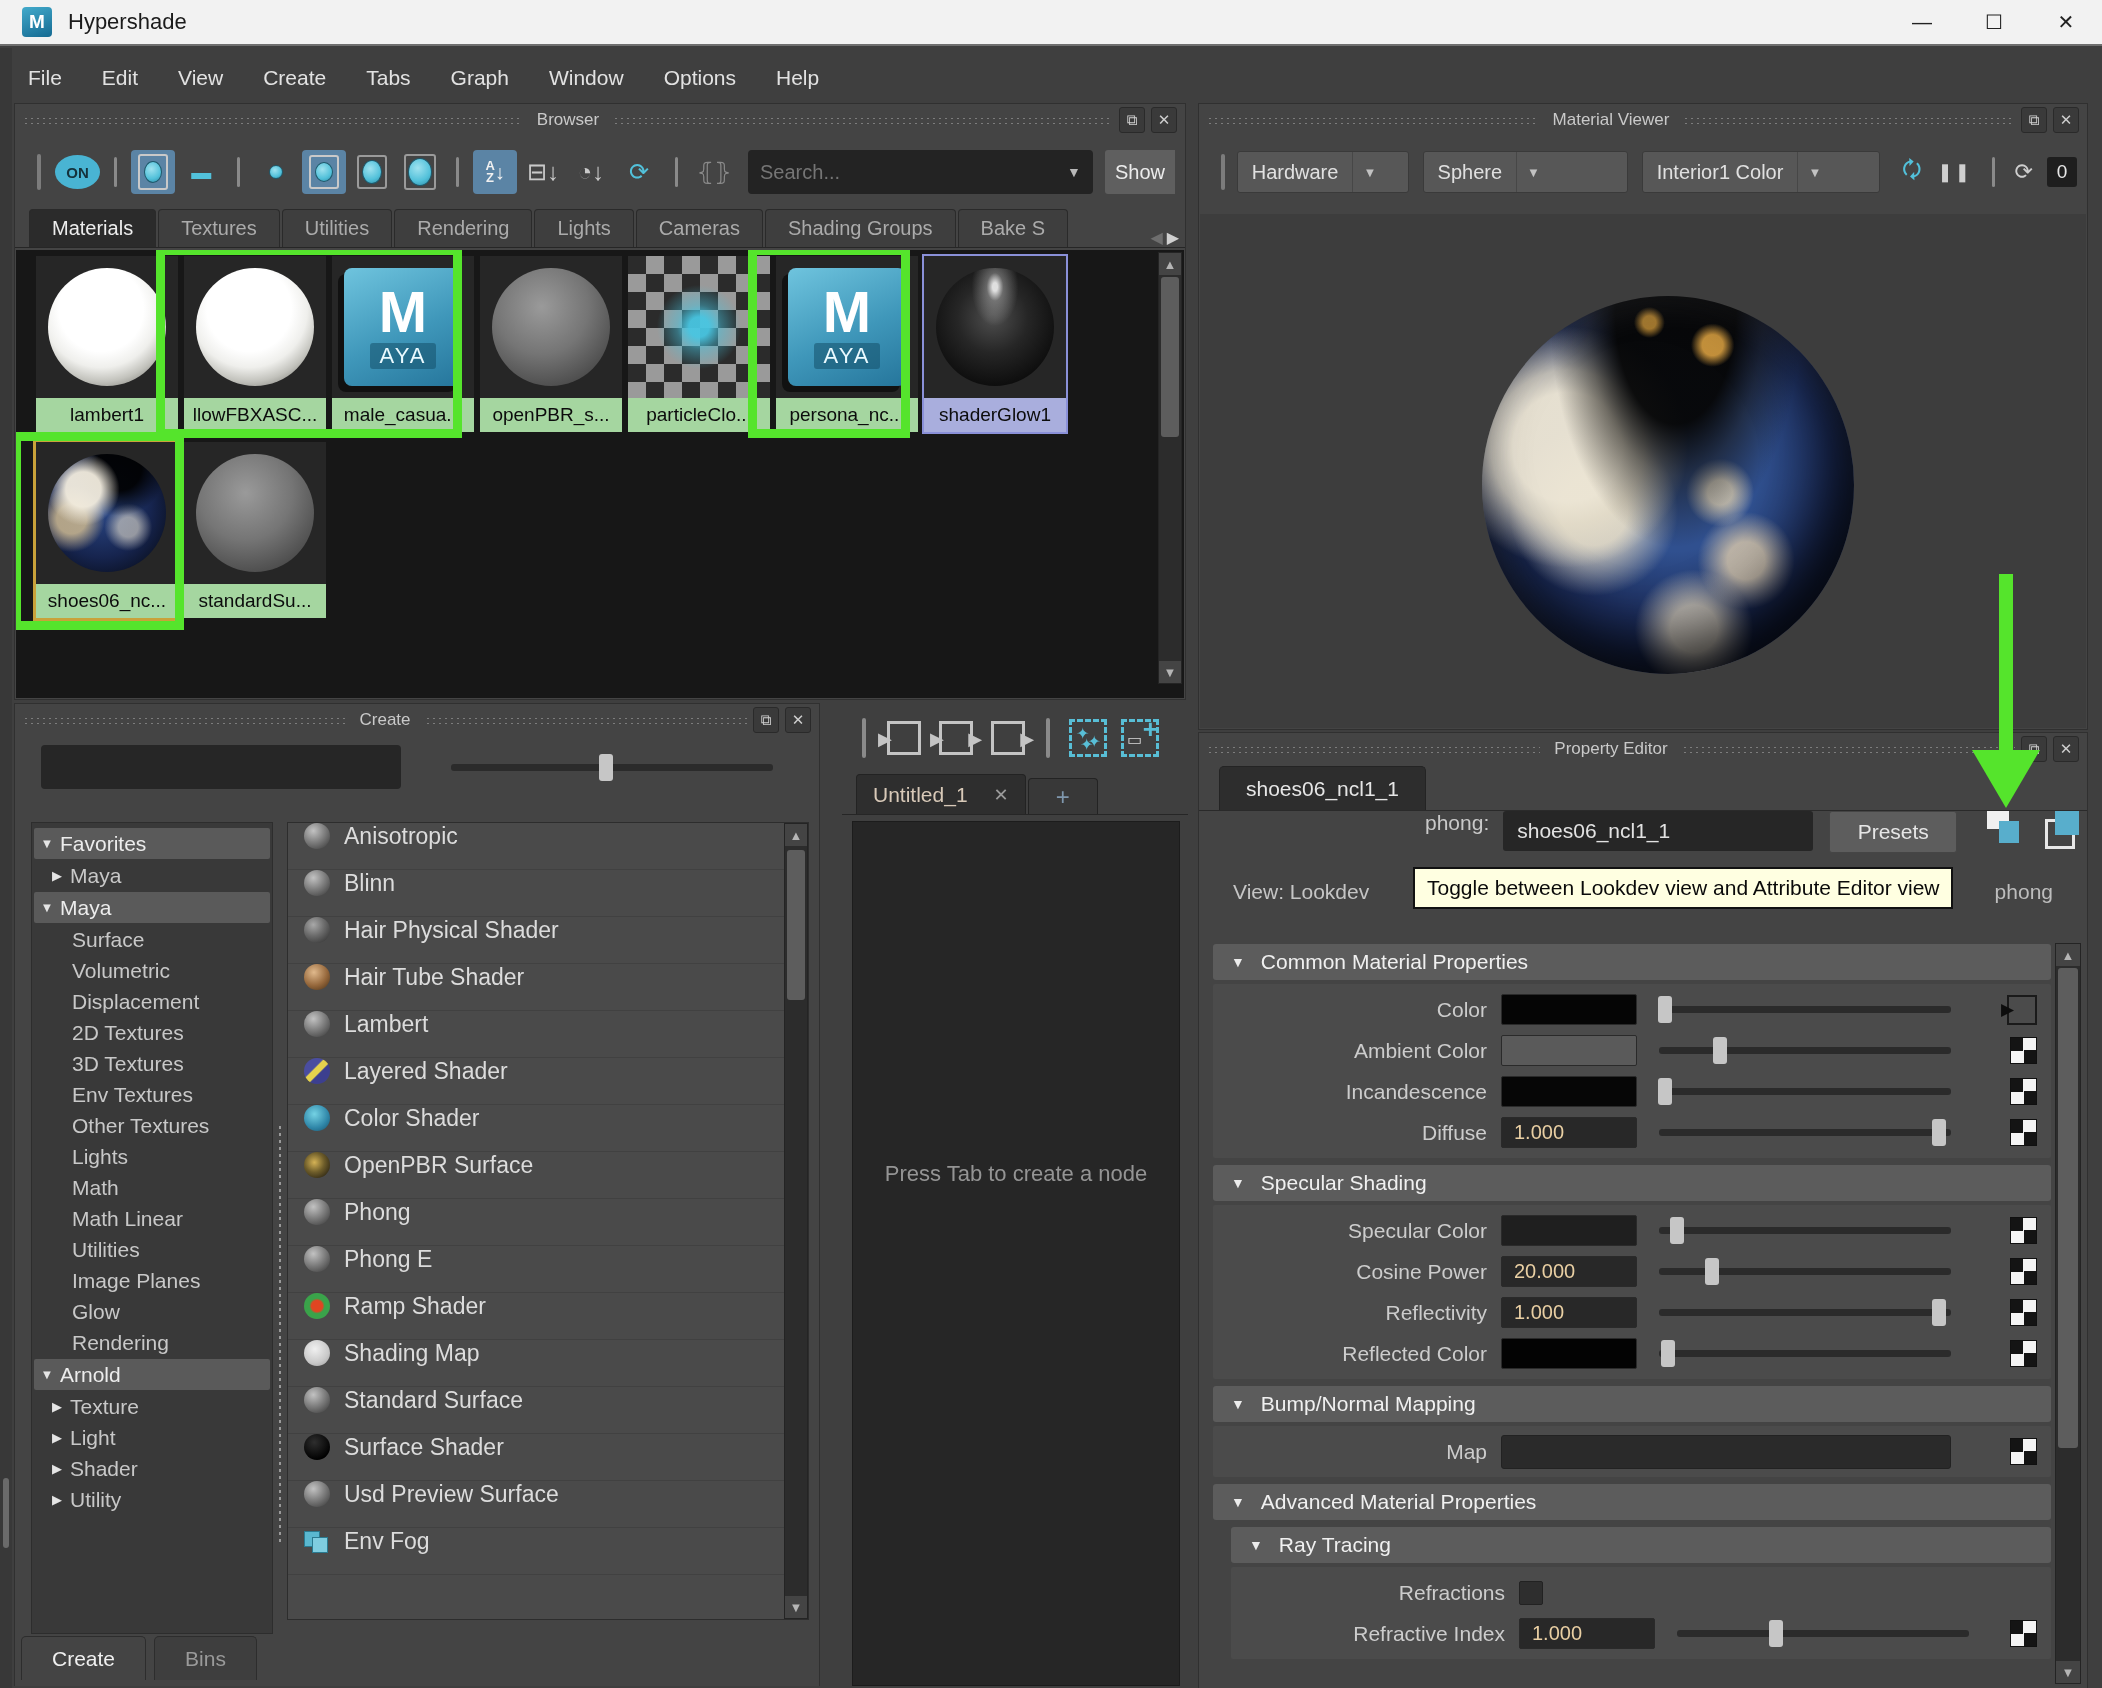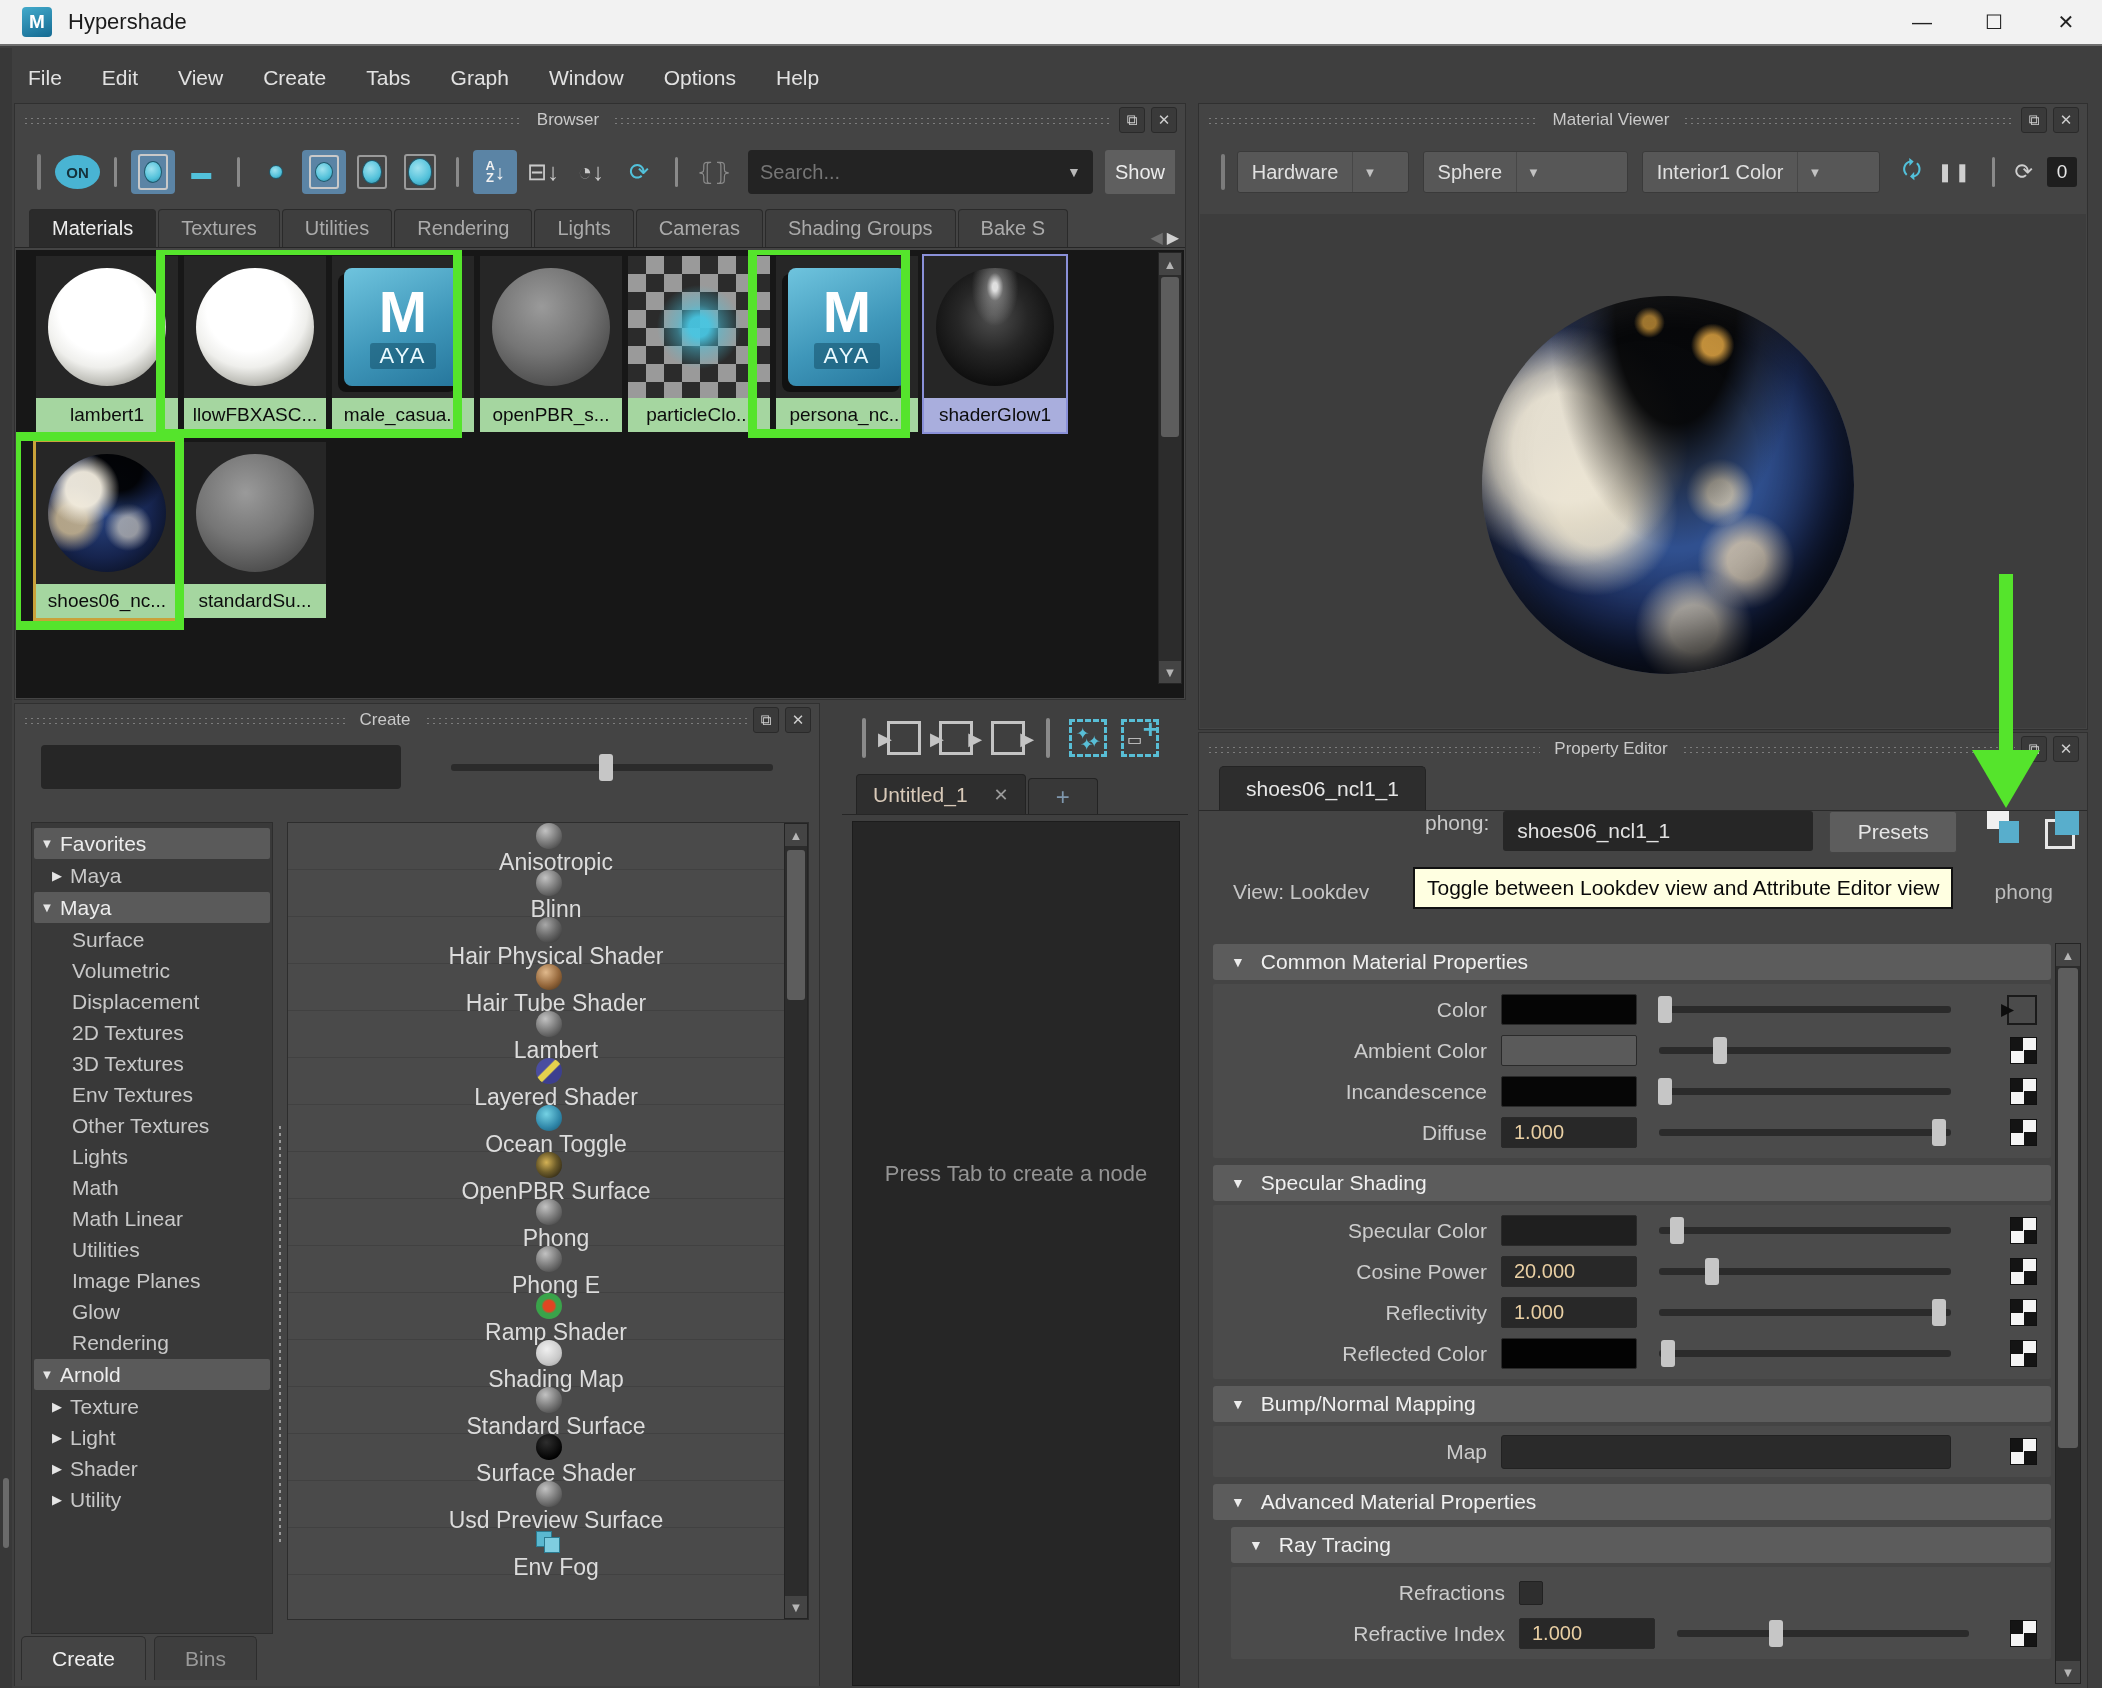--- a/index.html
+++ b/index.html
@@ -112,22 +112,22 @@
   .trow { height:31px; display:flex; align-items:center; font-size:21px; color:#c8c8c8; white-space:nowrap; }
   .trow .tw { width:26px; text-align:center; font-size:13px; color:#e5e5e5; }
   .trow.group { background:#5a5a5a; color:#ececec; margin:1px 2px; border-radius:2px; }
   .trow.branch { padding-left:12px; }
   .trow.leaf { padding-left:40px; }
   .tree-splitter { position:absolute; left:262px; top:420px; width:6px; height:420px;
       background-image:radial-gradient(#9a9a9a 1.2px, transparent 1.4px); background-size:6px 7px; }
 
   .nodelist { position:absolute; left:272px; top:118px; right:10px; bottom:66px; background:#4a4a4a;
               border:1px solid #2d2d2d; overflow:hidden; }
-  .nrow { height:47px; display:flex; align-items:center; padding-left:16px; border-bottom:1px solid #414141;
-          font-size:23px; color:#dcdcdc;flex-direction:column; }
+  .nrow { height:47px; display:flex; padding-left:16px; border-bottom:1px solid #414141;
+          font-size:23px; color:#dcdcdc; }
   .nicon { width:26px; height:26px; border-radius:50%; margin-right:14px; flex:0 0 auto; }
   .ni-gray { background:radial-gradient(circle at 36% 30%, #c2c2c2, #818181 45%, #3f3f3f 92%); }
   .ni-gray-dark { background:radial-gradient(circle at 36% 30%, #a8a8a8, #6b6b6b 45%, #333 92%); }
   .ni-brown { background:radial-gradient(circle at 38% 32%, #e0b98c, #96683c 55%, #4e3419 95%); }
   .ni-layered { background:linear-gradient(135deg, #4a4da0 0 38%, #e5d24d 42% 56%, #3c3f8f 60%); }
   .ni-ocean { background:radial-gradient(circle at 40% 35%, #74d2e4, #2f86a8 60%, #185069); }
   .ni-openpbr { background:radial-gradient(circle at 40% 40%, #d4b255, #6e5d2a 45%, #272112 88%); }
   .ni-ramp { background:radial-gradient(circle, #e04522 0 30%, #3aa34a 42% 72%, #1d6e33); }
   .ni-light { background:radial-gradient(circle at 42% 35%, #f0f0f0, #c9c9c9 60%, #9a9a9a); }
   .ni-black { background:radial-gradient(circle at 40% 32%, #2e2e2e, #000 75%); }
@@ -547,21 +547,21 @@
         <div class="nrow">
           <div class="nicon ni-gray"></div>
           <div>Lambert</div>
         </div>
         <div class="nrow">
           <div class="nicon ni-layered"></div>
           <div>Layered Shader</div>
         </div>
         <div class="nrow">
           <div class="nicon ni-ocean"></div>
-          <div>Ocean Toggle</div>
+          <div>Color Shader</div>
         </div>
         <div class="nrow">
           <div class="nicon ni-openpbr"></div>
           <div>OpenPBR Surface</div>
         </div>
         <div class="nrow">
           <div class="nicon ni-gray"></div>
           <div>Phong</div>
         </div>
         <div class="nrow">

